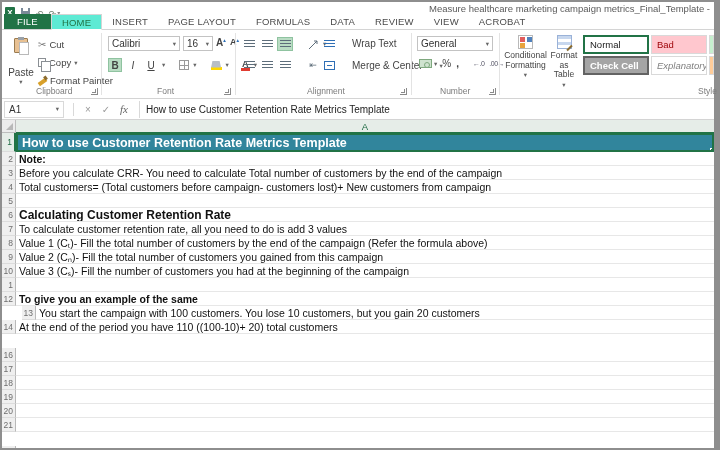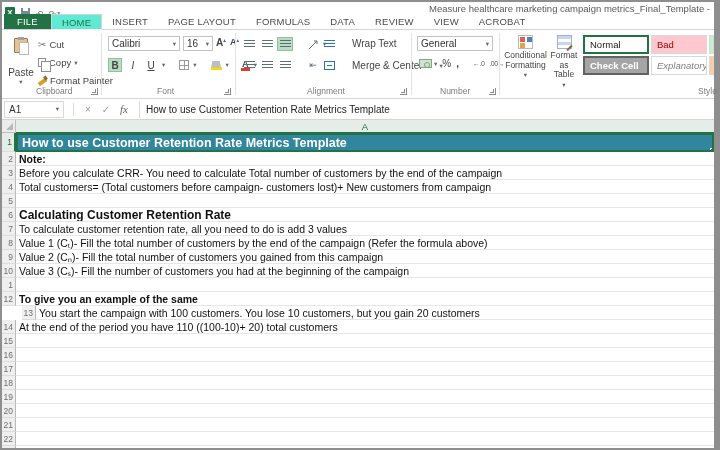--- a/index.html
+++ b/index.html
@@ -380,24 +380,20 @@
           <div class="cell bold">To give you an example of the same</div>
         </div>
         <div class="row" style="top: 173px; height: 14px; padding-left: 20px;">
           <div class="rowhead">13</div>
           <div class="cell">You start the campaign with 100 customers. You lose 10 customers, but you gain 20 customers</div>
         </div>
         <div class="row" style="top: 187px; height: 14px;">
           <div class="rowhead">14</div>
           <div class="cell">At the end of the period you have 110 ((100-10)+ 20) total customers</div>
         </div>
-        <div class="row" style="top: 201px; height: 14px;">
-          <div class="rowhead">15</div>
-          <div class="cell"></div>
-        </div>
         <div class="row" style="top: 215px; height: 14px;">
           <div class="rowhead">16</div>
           <div class="cell"></div>
         </div>
         <div class="row" style="top: 229px; height: 14px;">
           <div class="rowhead">17</div>
           <div class="cell"></div>
         </div>
         <div class="row" style="top: 243px; height: 14px;">
           <div class="rowhead">18</div>
@@ -408,24 +404,20 @@
           <div class="cell"></div>
         </div>
         <div class="row" style="top: 271px; height: 14px;">
           <div class="rowhead">20</div>
           <div class="cell"></div>
         </div>
         <div class="row" style="top: 285px; height: 14px;">
           <div class="rowhead">21</div>
           <div class="cell"></div>
         </div>
-        <div class="row" style="top: 299px; height: 14px;">
-          <div class="rowhead">22</div>
-          <div class="cell"></div>
-        </div>
         <div class="row" style="top: 313px; height: 14px;">
           <div class="rowhead">23</div>
           <div class="cell"></div>
         </div>
       </div>
   </div>
 
 </div>
 
 </body></html>

